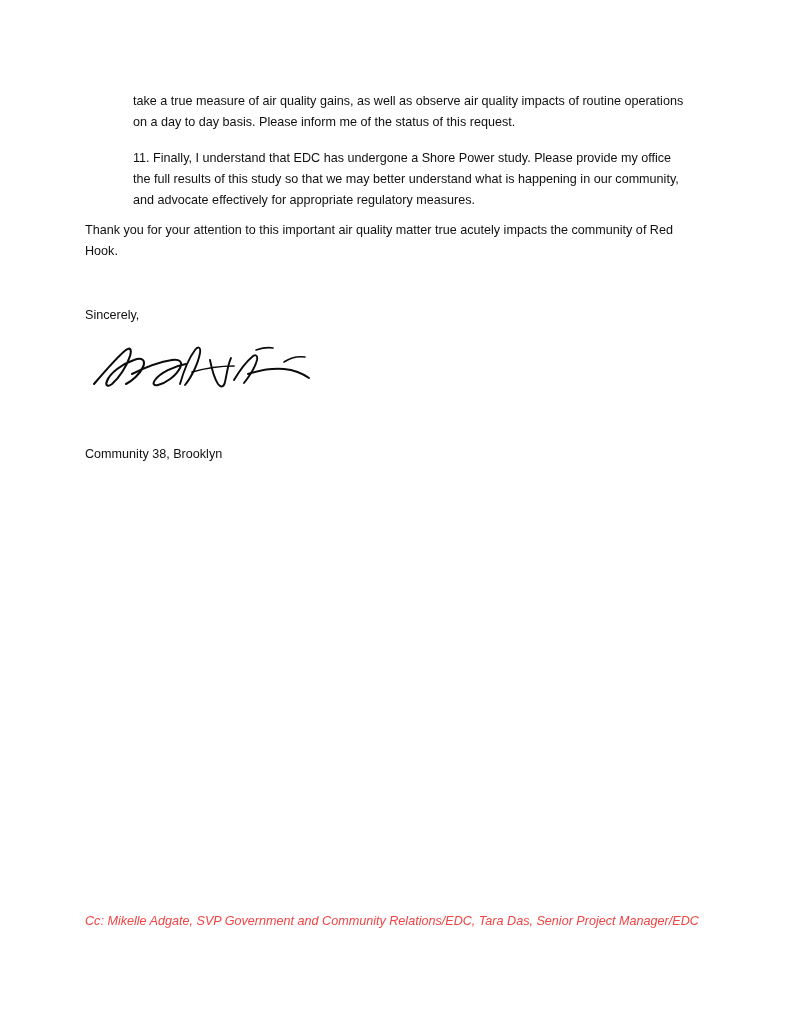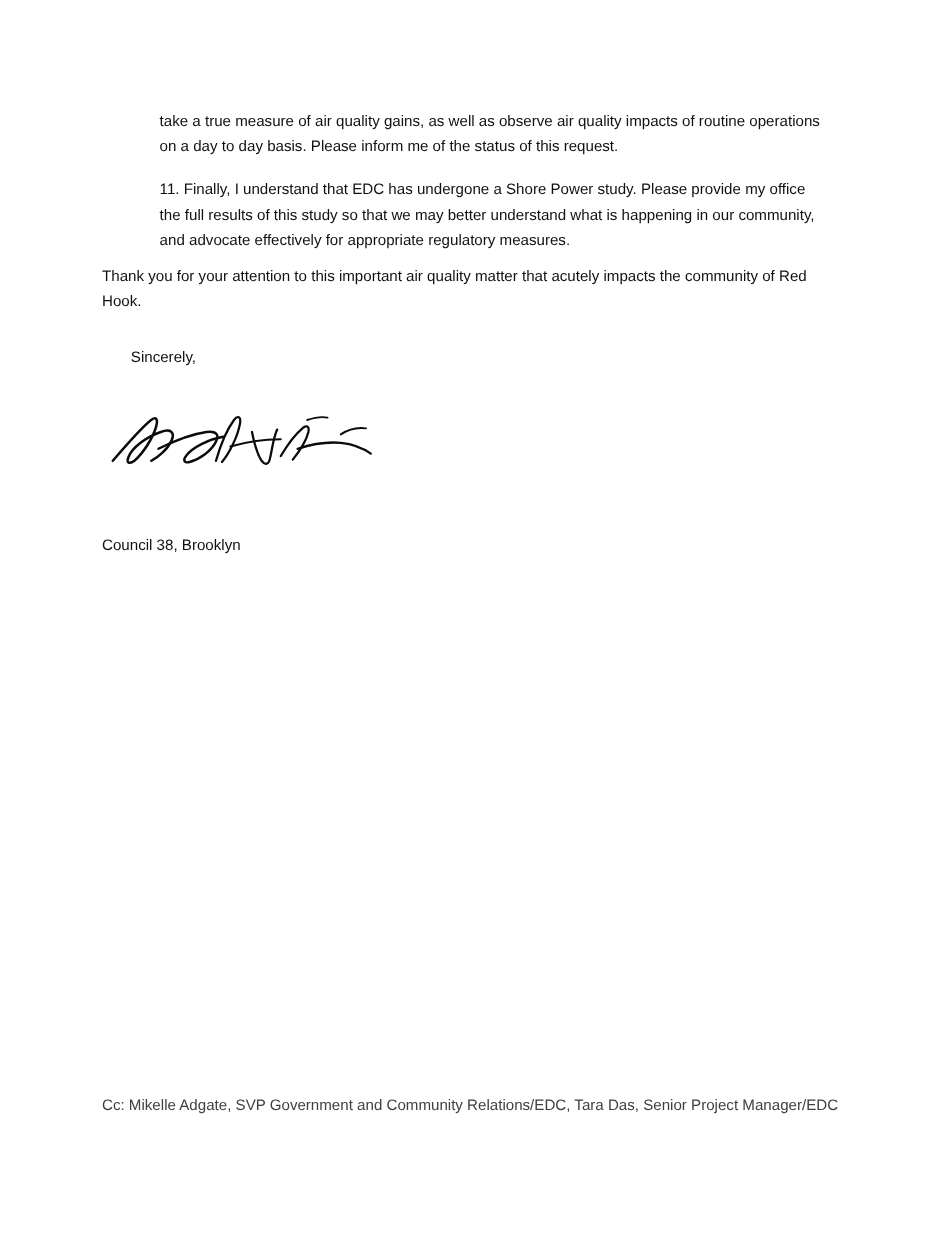--- a/index.html
+++ b/index.html
@@ -44,56 +44,57 @@
     width: 230px;
     height: 60px;
   }
   .cc-line {
     position: absolute;
     left: 85px;
     top: 912px;
     width: 620px;
     font-size: 12.6px;
     line-height: 18px;
-    color: #404040;
+    color: #ef4444;
+    font-style: italic;
   }
 </style>
 </head>
 <body>
 
 <div class="page">
 
   <div class="body-text indent-block" style="top:91px;">
     <p class="para">take a true measure of air quality gains, as well as observe air quality impacts of routine operations on a day to day basis. Please inform me of the status of this request.</p>
   </div>
 
   <div class="body-text indent-block" style="top:148px;">
     <p class="para">11.  Finally, I understand that EDC has undergone a Shore Power study. Please provide my office the full results of this study so that we may better understand what is happening in our community, and advocate effectively for appropriate regulatory measures.</p>
   </div>
 
   <div class="body-text flush-block" style="top:220px;">
-    <p class="para">Thank you for your attention to this important air quality matter that acutely impacts the community of Red Hook.</p>
+    <p class="para">Thank you for your attention to this important air quality matter true acutely impacts the community of Red Hook.</p>
   </div>
 
-  <div class="body-text flush-block" style="top:288px;margin-left:24px;">Sincerely,</div>
+  <div class="body-text flush-block" style="top:305px;">Sincerely,</div>
 
   <div class="sig-wrap">
     <svg width="230" height="60" viewBox="0 0 230 60" xmlns="http://www.w3.org/2000/svg" aria-hidden="true">
       <g fill="none" stroke="#0b0b0b" stroke-linecap="round" stroke-linejoin="round">
         <path d="M6 44 C18 30, 30 16, 38 10 C42 7, 44 9, 42 16 C39 26, 31 38, 24 44 C20 47, 17 46, 19 41 C22 33, 34 24, 46 20 C54 17, 58 20, 55 27 C52 34, 44 41, 38 44" stroke-width="2.1"></path>
         <path d="M44 34 C56 28, 70 22, 84 20 C92 19, 95 22, 92 28 C88 36, 78 43, 70 45 C66 46, 64 44, 67 40 C72 33, 86 26, 98 24" stroke-width="2"></path>
         <path d="M92 44 C96 30, 101 18, 107 10 C110 6, 113 7, 112 13 C110 24, 103 38, 97 45" stroke-width="1.9"></path>
         <path d="M104 32 C118 28, 132 26, 146 26" stroke-width="1.7"></path>
         <path d="M122 20 C124 30, 126 38, 130 44 C133 48, 136 47, 137 42 C139 33, 140 24, 143 18" stroke-width="1.9"></path>
         <path d="M146 40 C152 30, 158 22, 164 17 C167 14, 170 15, 169 20 C167 28, 160 38, 156 43" stroke-width="1.9"></path>
         <path d="M160 34 C172 30, 184 28, 196 29 C206 30, 214 33, 221 38" stroke-width="1.9"></path>
         <path d="M168 10 C174 8, 180 7, 185 8" stroke-width="1.6"></path>
         <path d="M196 22 C202 18, 210 16, 217 17" stroke-width="1.6"></path>
       </g>
     </svg>
   </div>
 
 
-  <div class="body-text flush-block" style="top:444px;">Council 38, Brooklyn</div>
+  <div class="body-text flush-block" style="top:444px;">Community 38, Brooklyn</div>
 
   <div class="cc-line">Cc: Mikelle Adgate, SVP Government and Community Relations/EDC, Tara Das, Senior Project Manager/EDC</div>
 
 </div>
 
 </body></html>

